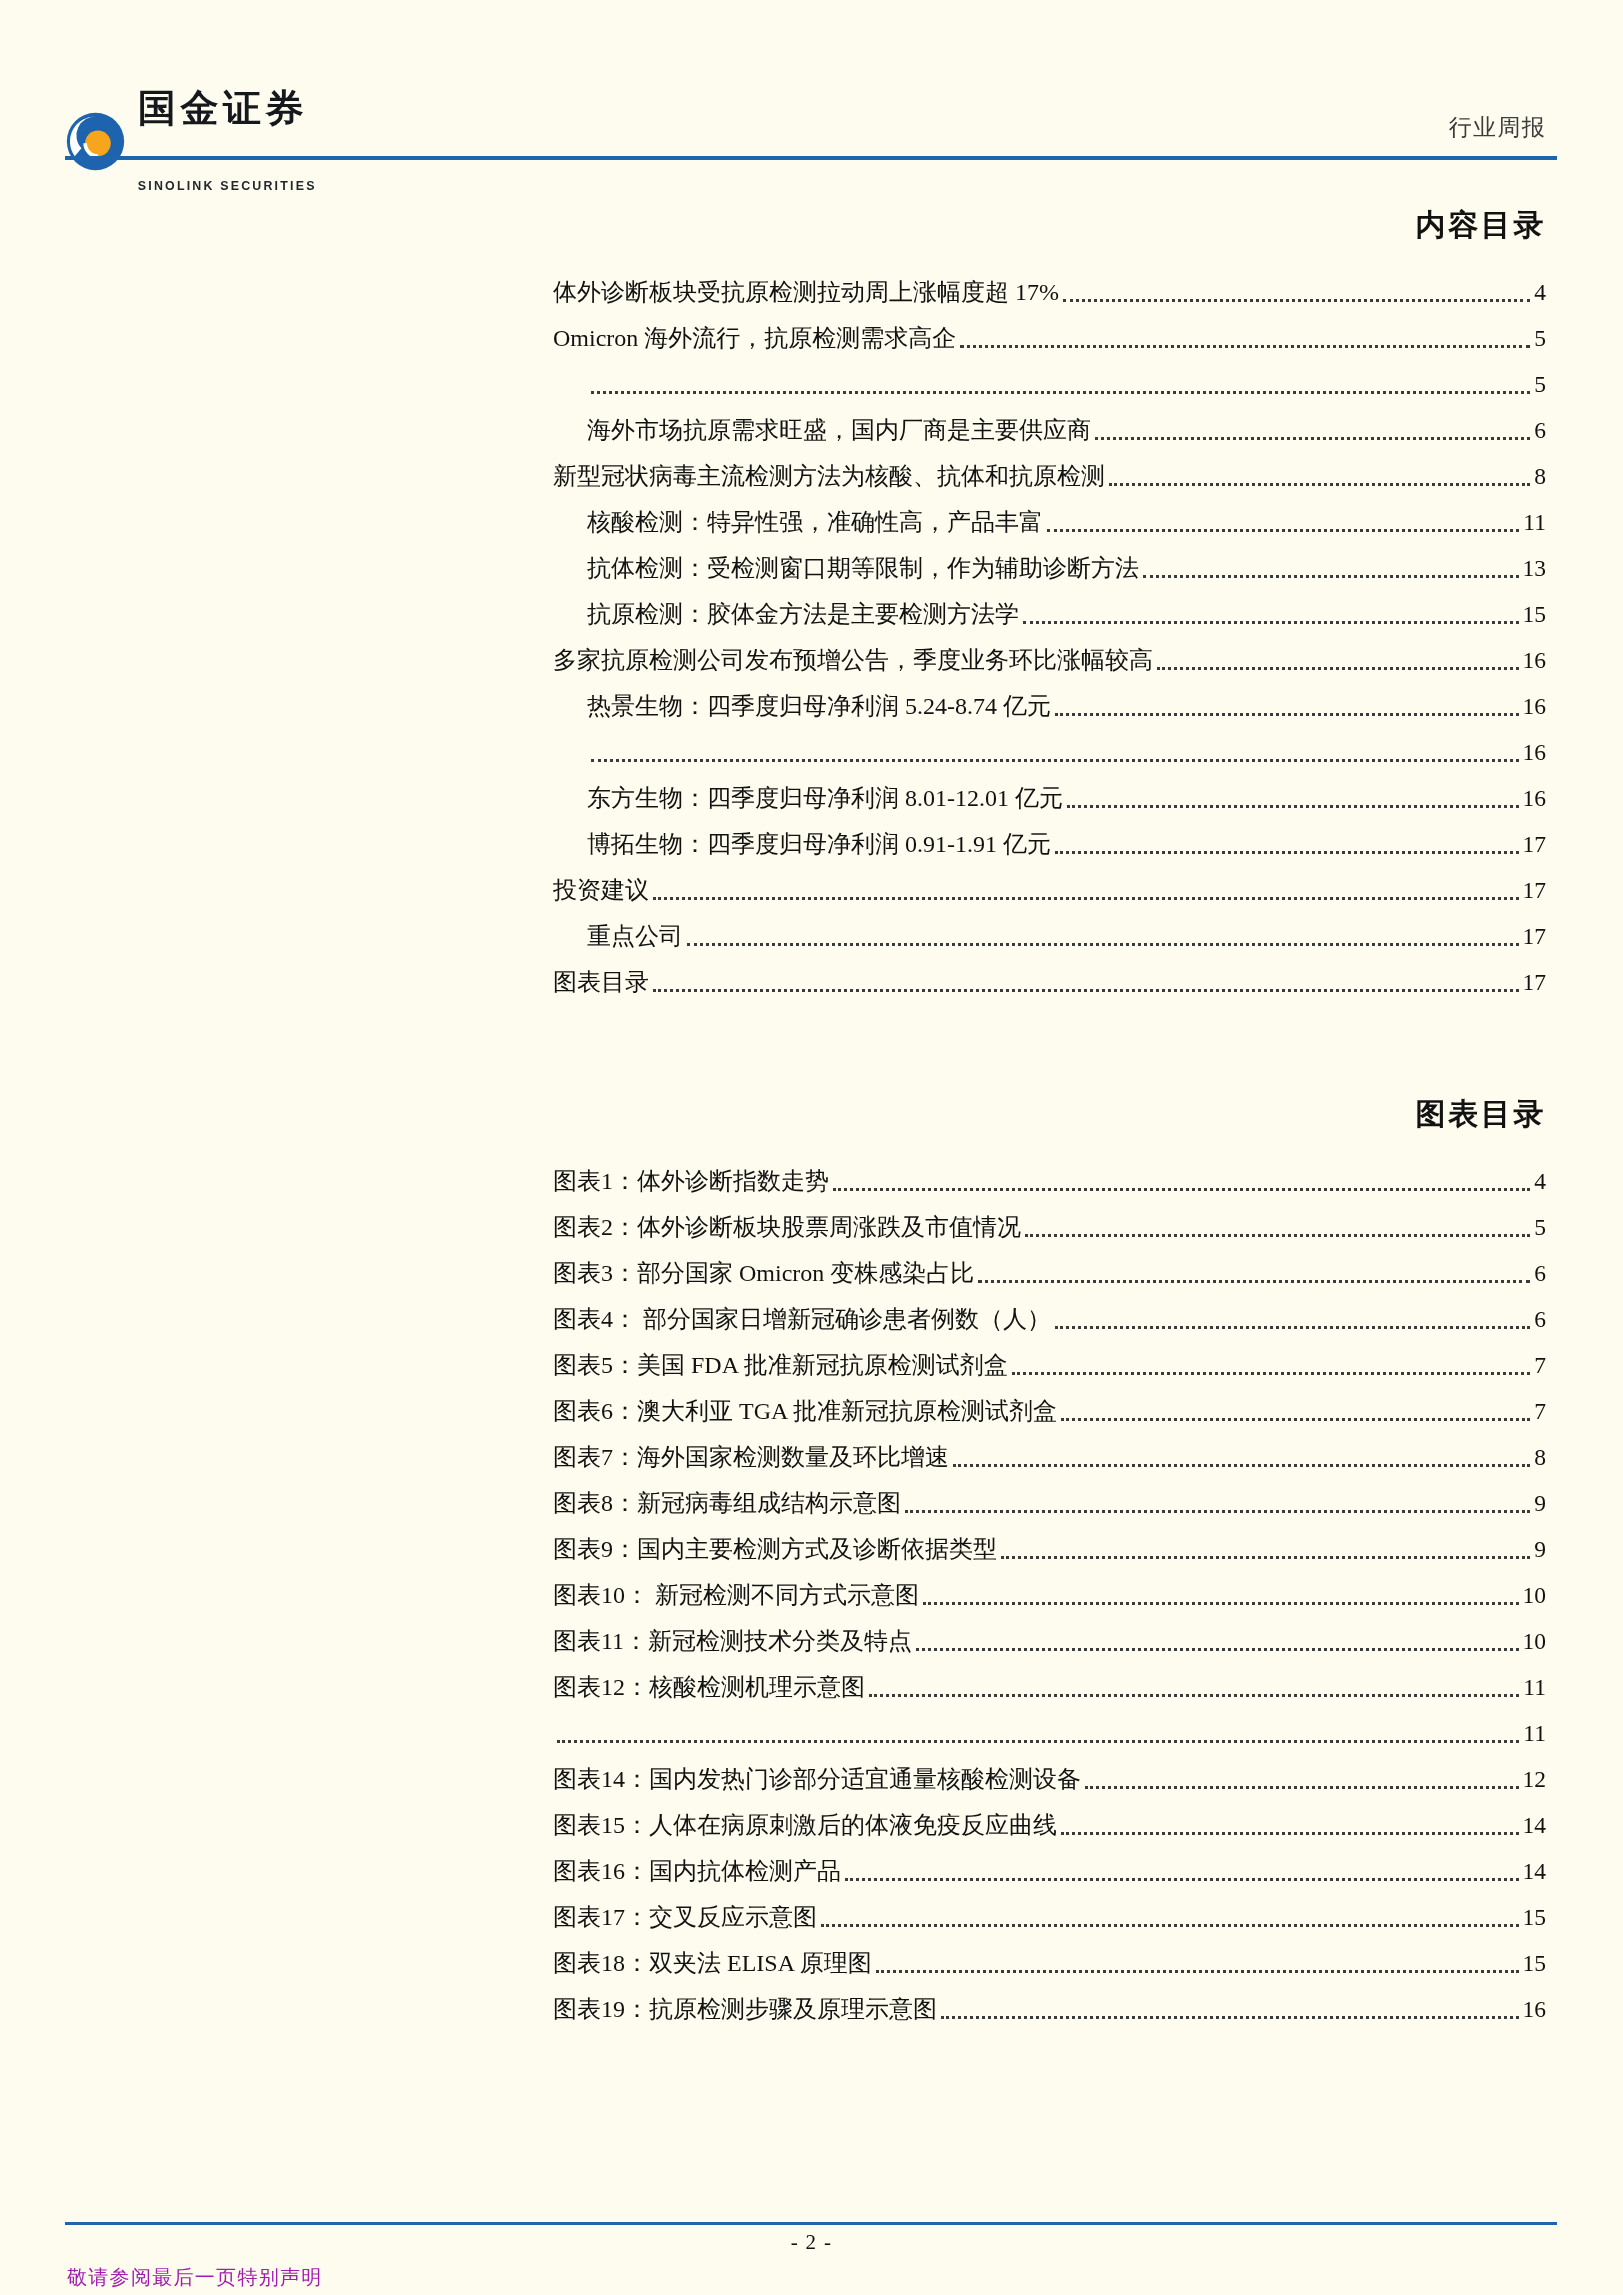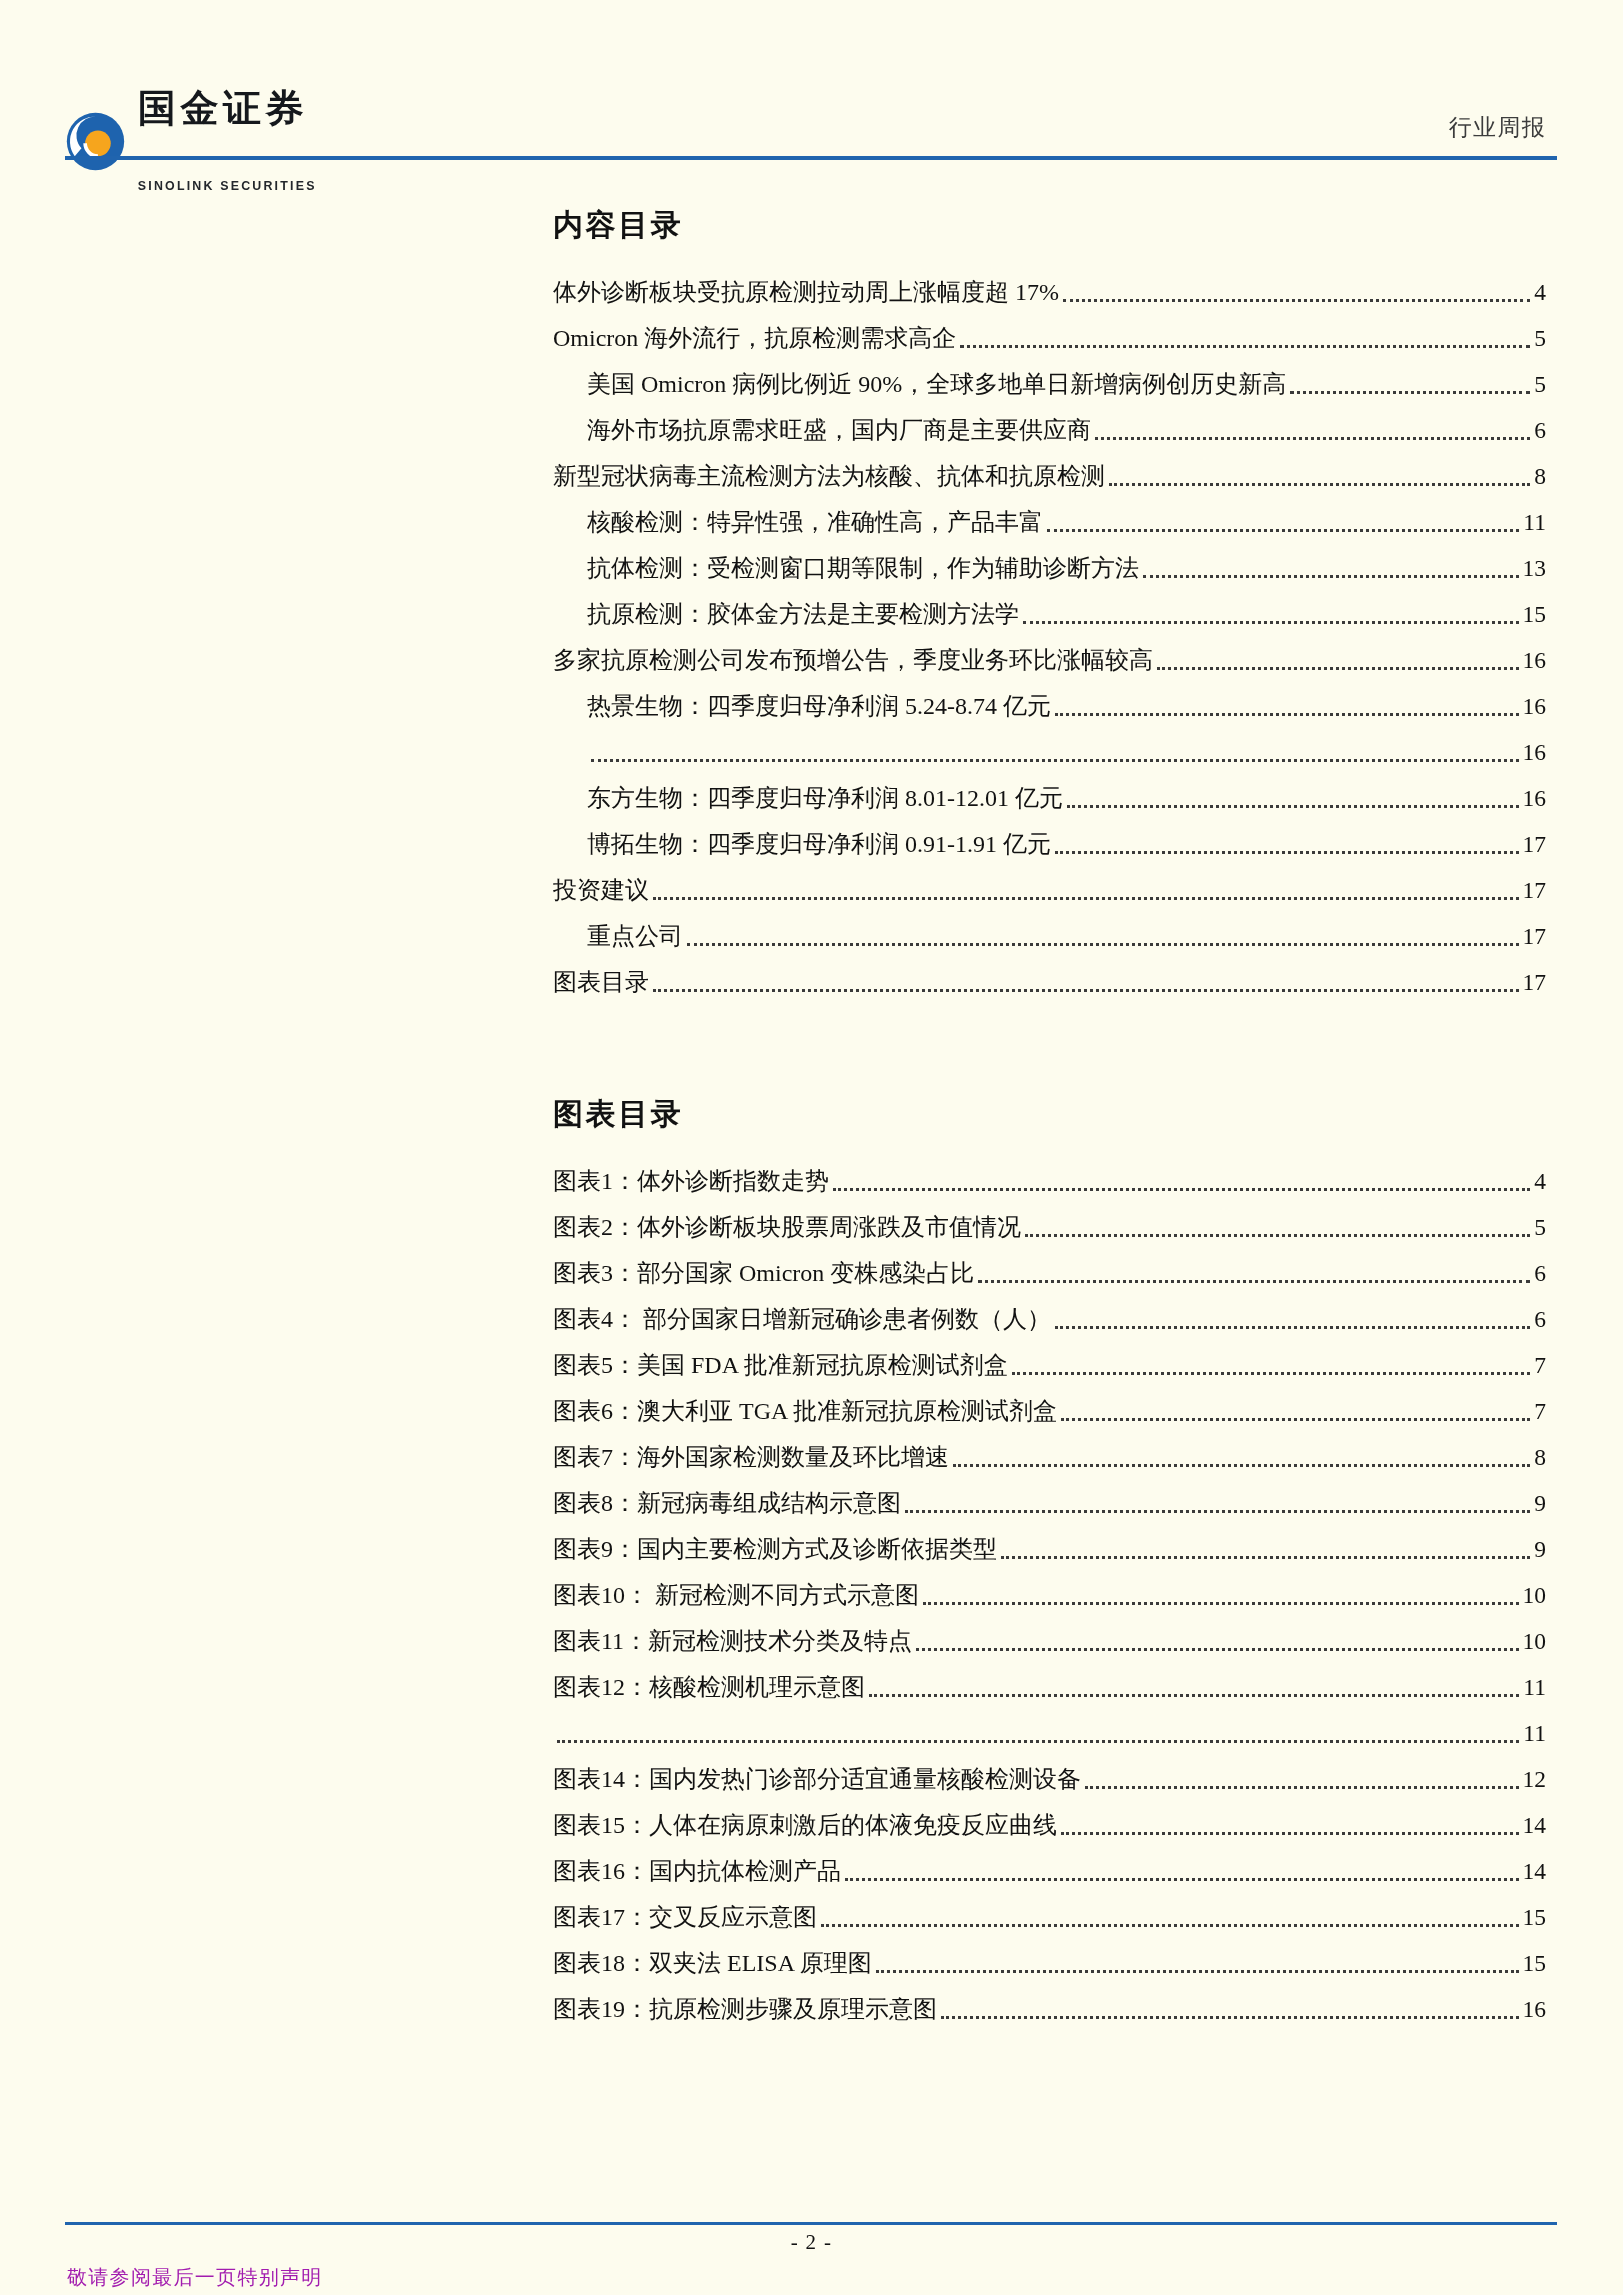--- a/index.html
+++ b/index.html
@@ -42,21 +42,21 @@
     letter-spacing: 1.3px;
   }
   .header-rule {
     position: absolute;
     left: 65px; top: 156px;
     width: 1492px; height: 3.9px;
     background: var(--accent, #2064ae);
   }
 
   
-  .section { position: absolute; left: 553px; width: 993px; }
+  .section { position: absolute; left: 553px; width: 993px; text-align: right; }
   .section-toc { top: 207px; }
   .section-figures { top: 1096px; }
   .section-title {
     font-size: 30px; font-weight: bold; line-height: 36px;
     margin-bottom: 26px; letter-spacing: 2.6px;
   }
   .toc-row {
     display: flex;
     height: 46px; line-height: 46px;
     font-size: 24px;
@@ -120,21 +120,20 @@
           <span class="toc-page">4</span>
         </div>
 
         <div class="toc-row">
           <span class="toc-label">Omicron 海外流行，抗原检测需求高企</span>
           <span class="toc-dots"></span>
           <span class="toc-page">5</span>
         </div>
 
         <div class="toc-row indent">
-          <span class="toc-label">美国 Omicron 病例比例近 90%，全球多地单日新增病例创历史新高</span>
           <span class="toc-dots"></span>
           <span class="toc-page">5</span>
         </div>
 
         <div class="toc-row indent">
           <span class="toc-label">海外市场抗原需求旺盛，国内厂商是主要供应商</span>
           <span class="toc-dots"></span>
           <span class="toc-page">6</span>
         </div>
 

